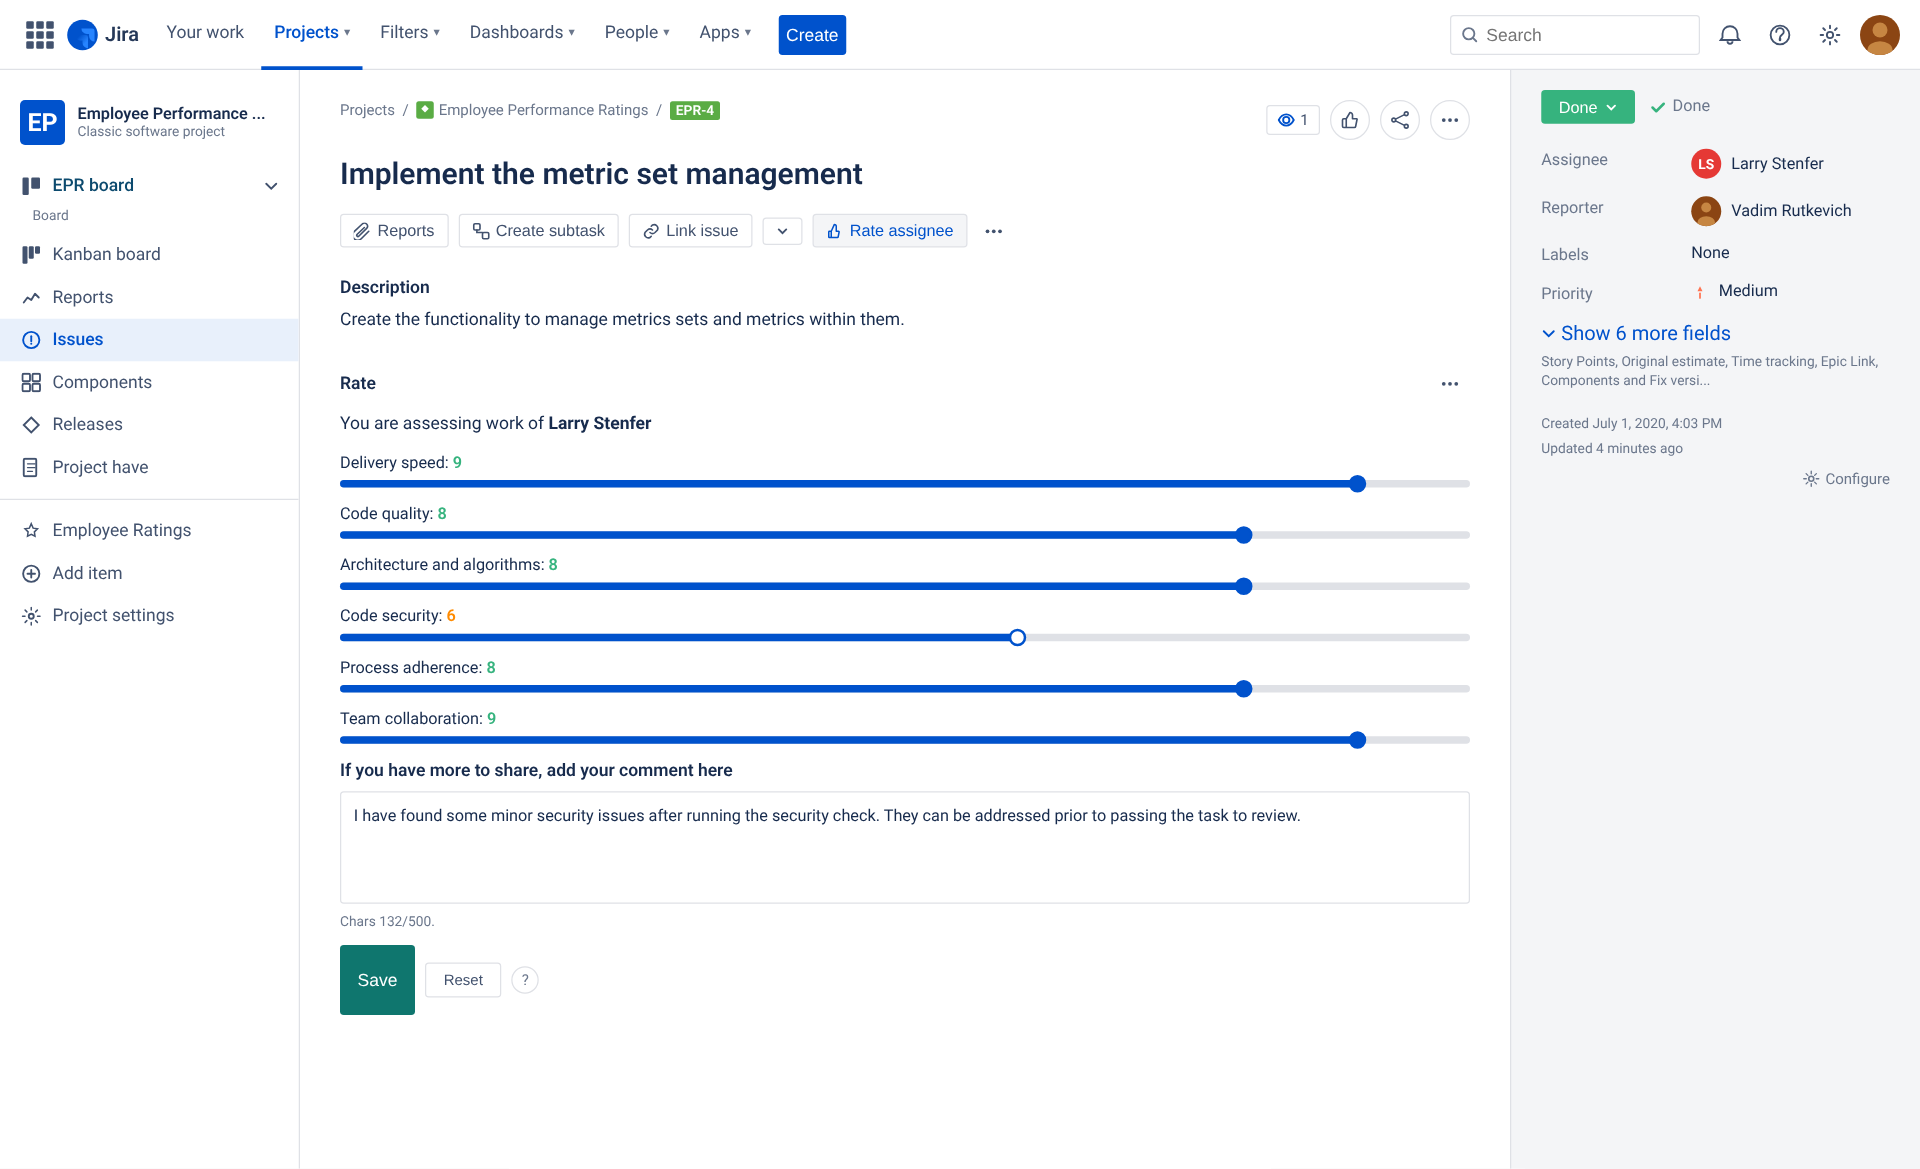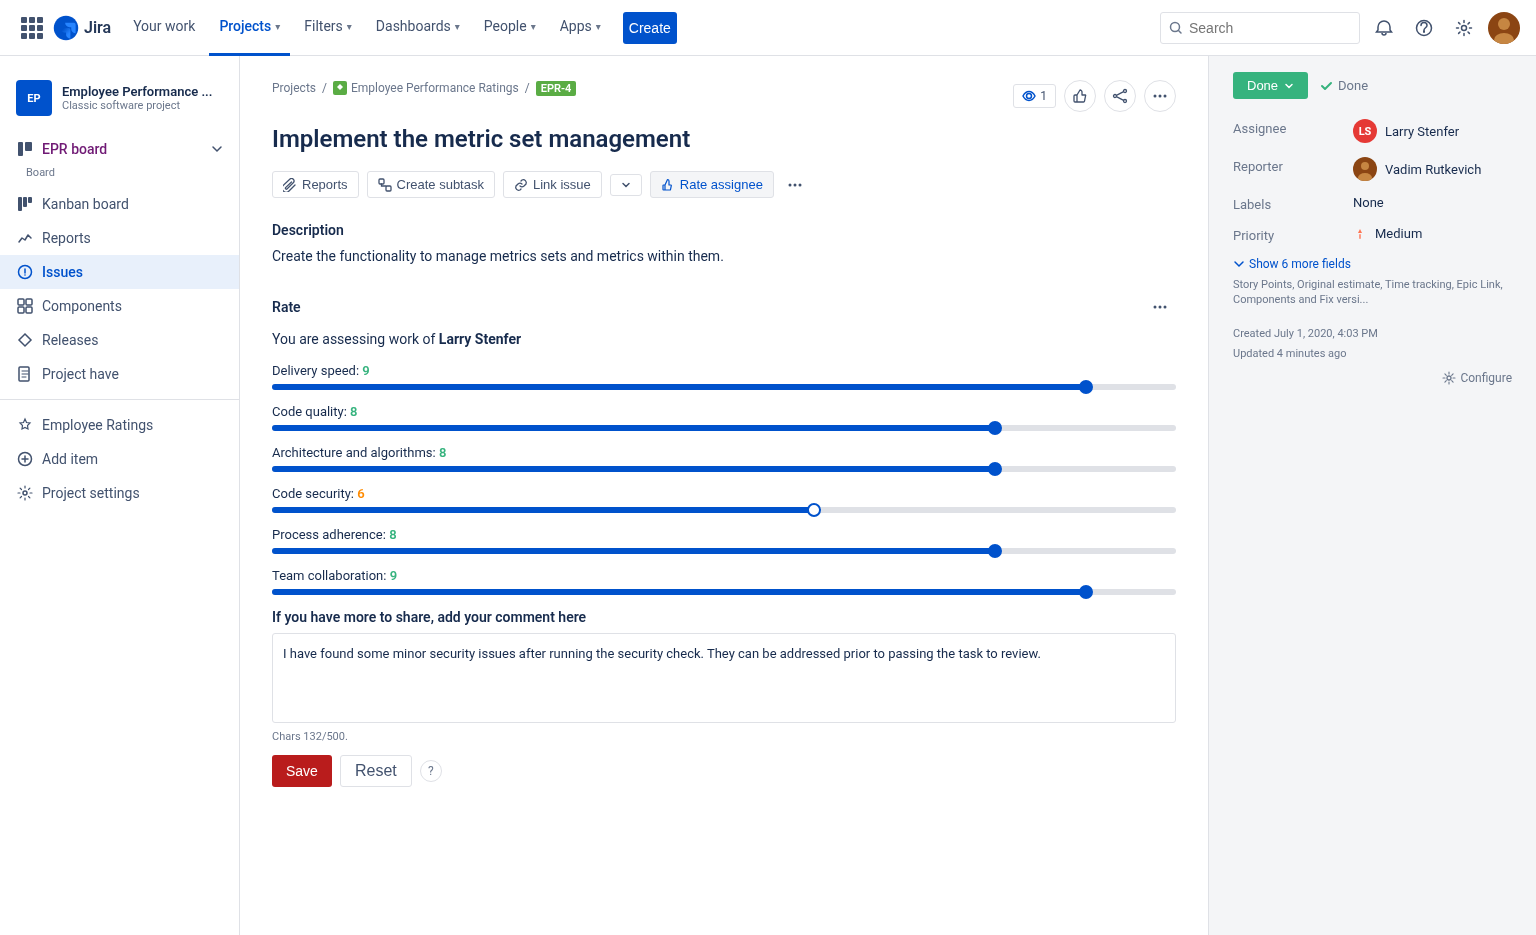--- a/index.html
+++ b/index.html
@@ -40,28 +40,28 @@
 
     
     .app-body { display: flex; margin-top: 56px; height: calc(100vh - 56px); }
 
     
     .sidebar {
       width: 240px; min-width: 240px; background: #fff; border-right: 1px solid #dfe1e6;
       overflow-y: auto; padding: 16px 0;
     }
     .sidebar-project { display: flex; align-items: center; gap: 10px; padding: 8px 16px 16px; }
-    .sidebar-proj-icon { width: 36px; height: 36px; background: #0052cc; border-radius: 4px; display: flex; align-items: center; justify-content: center; color: #fff; font-weight: 700; font-size: 11px; flex-shrink: 0; }
+    .sidebar-proj-icon { width: 36px; height: 36px; background: #0052cc; border-radius: 4px; display: flex; align-items: center; justify-content: center; color: #fff; font-weight: 700; font-size: 20px; flex-shrink: 0; }
     .sidebar-proj-info { flex: 1; min-width: 0; }
     .sidebar-proj-name { font-size: 13px; font-weight: 600; color: #172b4d; overflow: hidden; text-overflow: ellipsis; white-space: nowrap; }
     .sidebar-proj-type { font-size: 11px; color: #6b778c; }
     .sidebar-board { display: flex; align-items: center; justify-content: space-between; padding: 8px 16px; cursor: pointer; }
     .sidebar-board-left { display: flex; align-items: center; gap: 8px; }
     .board-icon { width: 18px; height: 18px; display: flex; align-items: center; justify-content: center; color: #6b778c; }
-    .sidebar-board-title { font-size: 14px; font-weight: 500; color: #701a75; }
+    .sidebar-board-title { font-size: 14px; font-weight: 500; color: #0c4a6e; }
     .sidebar-board-sub { font-size: 11px; color: #6b778c; margin-left: 26px; padding-bottom: 8px; }
     .sidebar-item {
       display: flex; align-items: center; gap: 8px; padding: 8px 16px;
       cursor: pointer; color: #42526e; font-size: 14px; border-radius: 0;
     }
     .sidebar-item.active { background: #e8f0fb; color: #0052cc; font-weight: 500; }
     .sidebar-item-icon { width: 18px; height: 18px; display: flex; align-items: center; justify-content: center; flex-shrink: 0; }
     .divider { height: 1px; background: #dfe1e6; margin: 8px 0; }
 
     
@@ -113,47 +113,47 @@
     
     .comment-label { font-size: 14px; font-weight: 600; color: #172b4d; margin-bottom: 8px; }
     .comment-textarea {
       width: 100%; border: 1px solid #dfe1e6; border-radius: 3px; padding: 10px;
       font-size: 13px; color: #172b4d; resize: none; height: 90px; outline: none;
       font-family: inherit; line-height: 1.5;
     }
     .char-count { font-size: 11px; color: #6b778c; margin-top: 4px; margin-bottom: 12px; }
     .action-btns { display: flex; align-items: center; gap: 8px; }
     .save-btn {
-      background: #b91c1c; color: #fff; border: none; border-radius: 3px;
-      padding: 8px 14px; font-size: 14px; cursor: pointer;
+      background: #0f766e; color: #fff; border: none; border-radius: 3px;
+      padding: 20px 14px; font-size: 14px; cursor: pointer;
     }
     .reset-btn {
       background: #fff; color: #42526e; border: 1px solid #dfe1e6; border-radius: 3px;
-      padding: 6px 14px; font-size: 16px; cursor: pointer;
+      padding: 6px 14px; font-size: 12px; cursor: pointer;
     }
     .help-icon { width: 22px; height: 22px; border-radius: 50%; border: 1px solid #dfe1e6; display: flex; align-items: center; justify-content: center; font-size: 12px; color: #6b778c; cursor: pointer; }
 
     
     .right-panel { width: 328px; min-width: 320px; padding: 16px 24px; border-left: 1px solid #dfe1e6; overflow-y: auto; }
     .status-row { display: flex; align-items: center; gap: 12px; margin-bottom: 20px; }
     .status-btn {
       display: flex; align-items: center; gap: 6px; background: #36b37e; color: #fff;
       border: none; border-radius: 3px; padding: 6px 14px; font-size: 13px; font-weight: 500; cursor: pointer;
     }
     .status-done-text { display: flex; align-items: center; gap: 4px; color: #6b778c; font-size: 13px; }
     .panel-action-btn { width: 32px; height: 32px; border-radius: 50%; border: 1px solid #dfe1e6; background: #fff; display: flex; align-items: center; justify-content: center; cursor: pointer; color: #42526e; }
 
     
     .field-row { display: flex; margin-bottom: 14px; align-items: flex-start; }
     .field-label { width: 120px; min-width: 120px; font-size: 13px; color: #6b778c; padding-top: 2px; }
     .field-value { flex: 1; font-size: 13px; color: #172b4d; display: flex; align-items: center; gap: 8px; }
     .user-avatar { width: 24px; height: 24px; border-radius: 50%; display: flex; align-items: center; justify-content: center; font-size: 11px; font-weight: 700; color: #fff; flex-shrink: 0; }
     .avatar-ls { background: #e53935; }
     .avatar-vr { background: #8B4513; overflow: hidden; }
-    .show-more { display: flex; align-items: center; gap: 4px; color: #0052cc; font-size: 12px; cursor: pointer; margin-bottom: 6px; }
+    .show-more { display: flex; align-items: center; gap: 4px; color: #0052cc; font-size: 16px; cursor: pointer; margin-bottom: 6px; }
     .show-more-details { font-size: 11px; color: #6b778c; margin-bottom: 16px; line-height: 1.4; }
     .timestamps { font-size: 11px; color: #6b778c; line-height: 1.8; margin-bottom: 8px; }
     .configure-row { display: flex; align-items: center; gap: 4px; justify-content: flex-end; font-size: 12px; color: #6b778c; cursor: pointer; }
     .watch-btn { display: flex; align-items: center; gap: 4px; border: 1px solid #dfe1e6; border-radius: 3px; padding: 4px 8px; font-size: 12px; color: #42526e; cursor: pointer; background: #fff; }
     .top-action-icons { display: flex; align-items: center; gap: 8px; }
   </style>
 </head>
 <body>
 
 <nav class="topnav">

